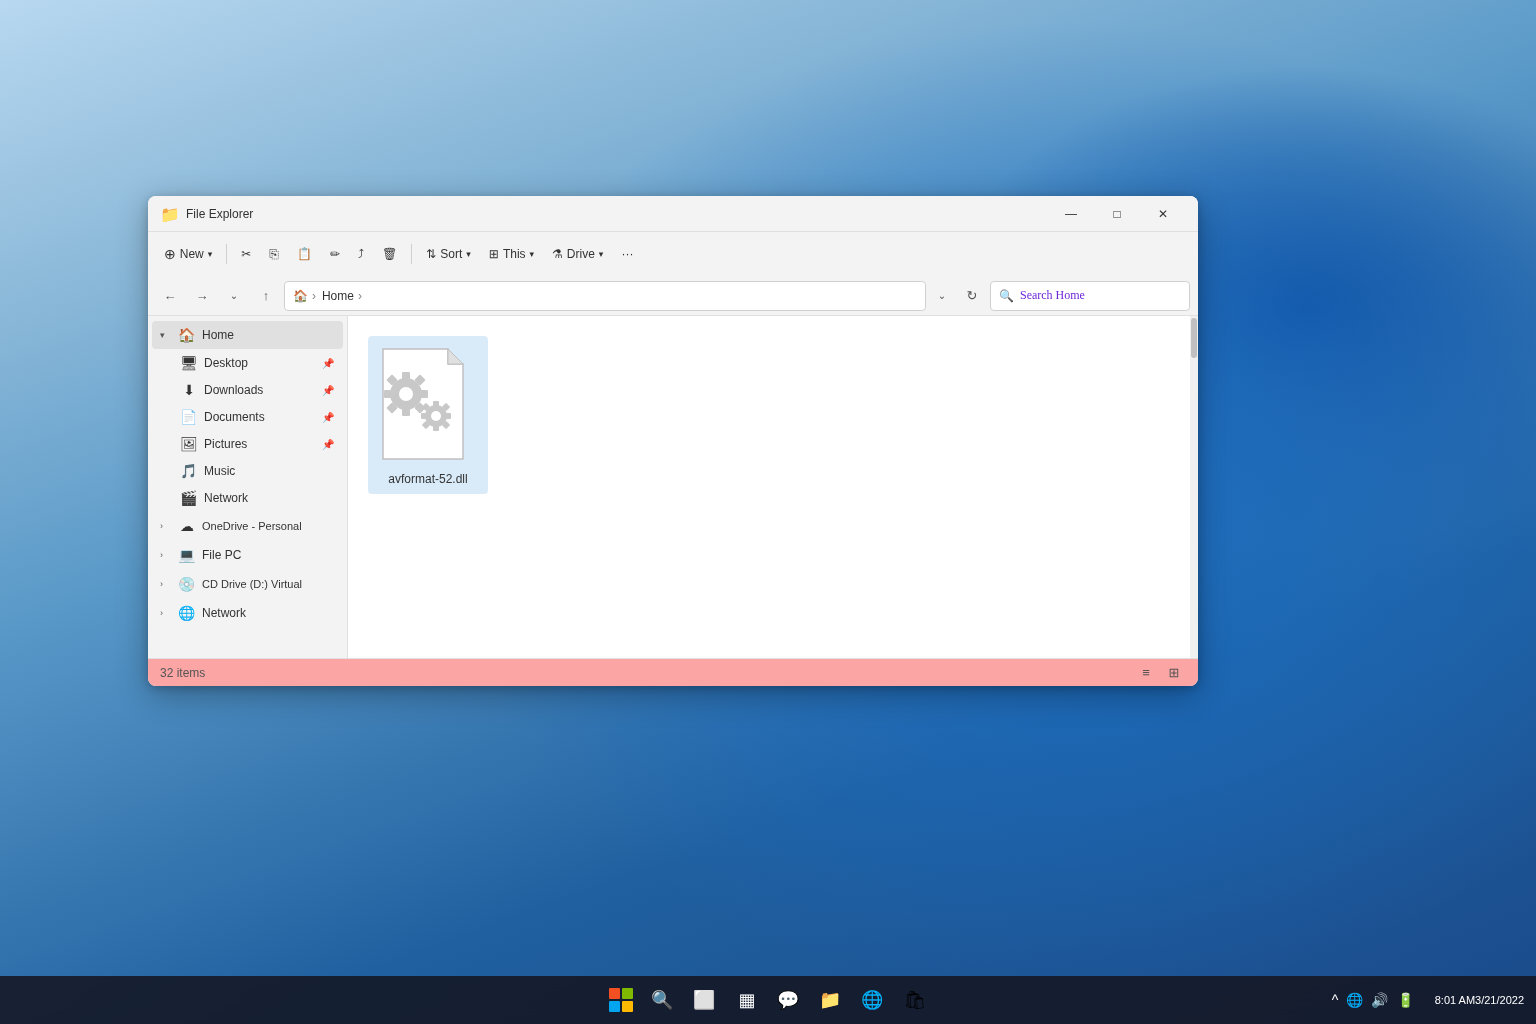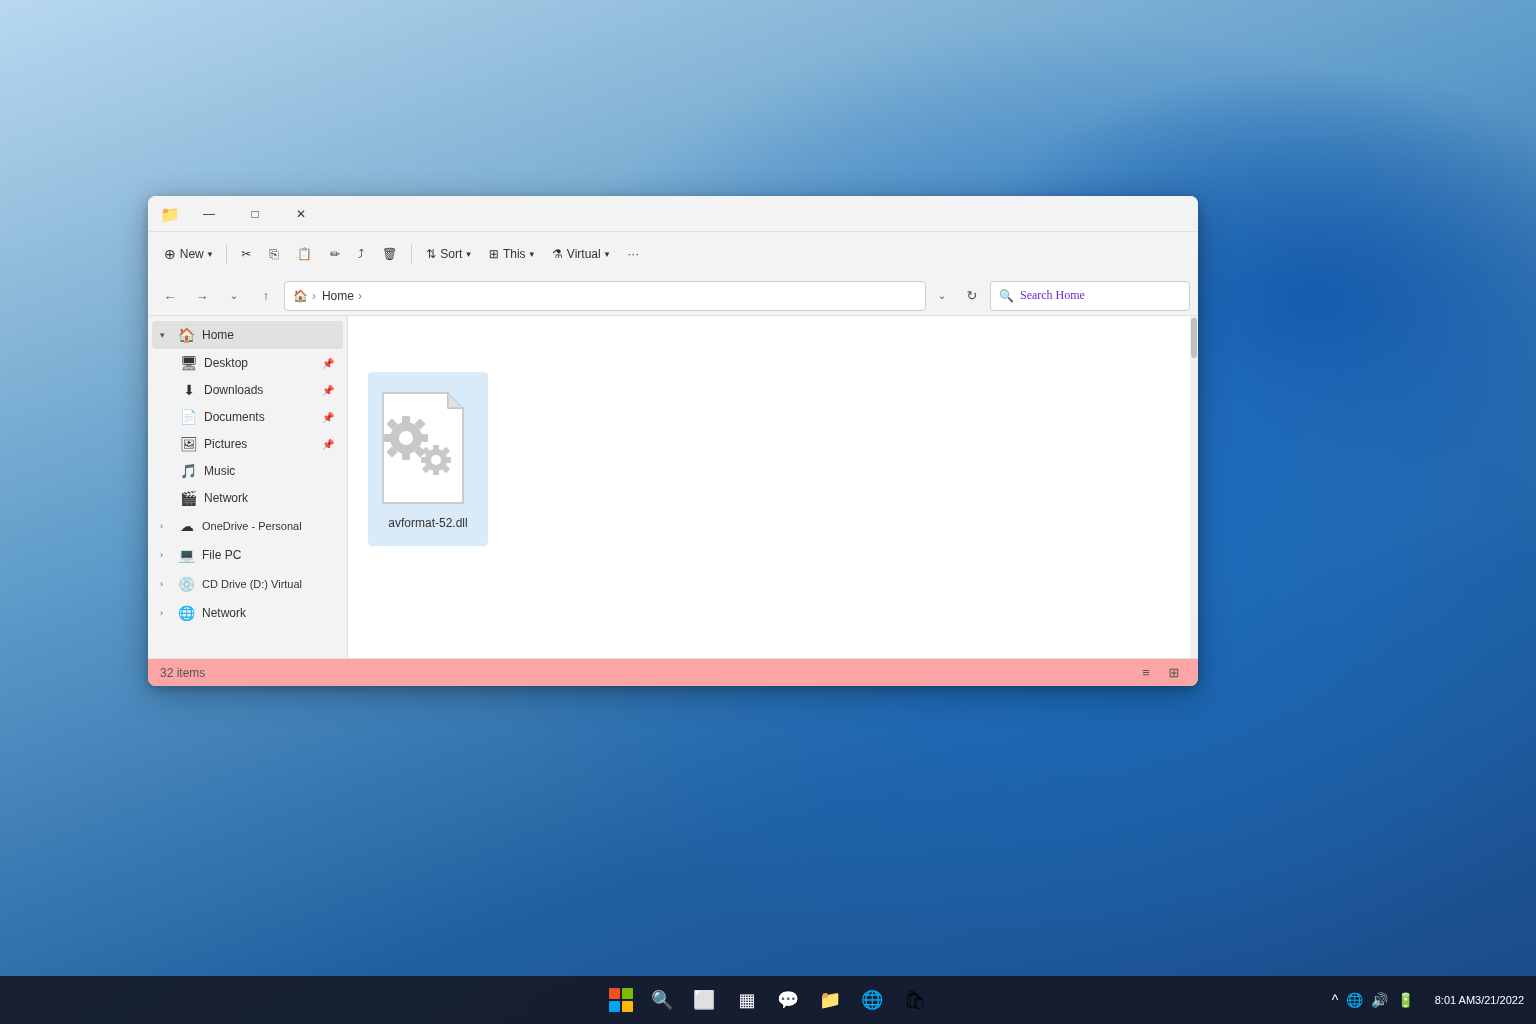--- a/index.html
+++ b/index.html
@@ -287,23 +287,22 @@
       gap: 10px;
     }
 
     .file-item {
       width: 120px;
       display: flex;
       flex-direction: column;
       align-items: center;
       gap: 8px;
       cursor: pointer;
-      padding: 16px;
-      border-radius: 4px;
-      margin-top: 36px;
+      padding: 8px;
+      border-radius: 4px;
     }
     .file-item.selected { background: rgba(0,120,212,0.15); }
 
     .file-icon-large {
       width: 120px;
       height: 120px;
       position: relative;
       display: flex;
       align-items: center;
       justify-content: center;
@@ -387,20 +386,21 @@
   </style>
 </head>
 <body>
 
 <div class="wallpaper"></div>
 
 <div class="window">
 
   <div class="title-bar">
     <span class="title-bar-icon">📁</span>
+    <span class="title-bar-text">File Explorer</span>
     <div class="window-controls">
       <div class="win-btn">—</div>
       <div class="win-btn">□</div>
       <div class="win-btn close">✕</div>
     </div>
   </div>
 
   <div class="toolbar">
     <div class="toolbar-btn">
       <span class="icon">⊕</span>
@@ -432,21 +432,21 @@
       <span>Sort</span>
       <span style="font-size:9px;">▾</span>
     </div>
     <div class="toolbar-btn">
       <span>⊞</span>
       <span>This</span>
       <span style="font-size:9px;">▾</span>
     </div>
     <div class="toolbar-btn">
       <span>⚗</span>
-      <span>Virtual</span>
+      <span>Drive</span>
       <span style="font-size:9px;">▾</span>
     </div>
     <div class="toolbar-btn">
       <span>···</span>
     </div>
   </div>
 
   <div class="address-bar">
     <div class="nav-btn">←</div>
     <div class="nav-btn">→</div>

